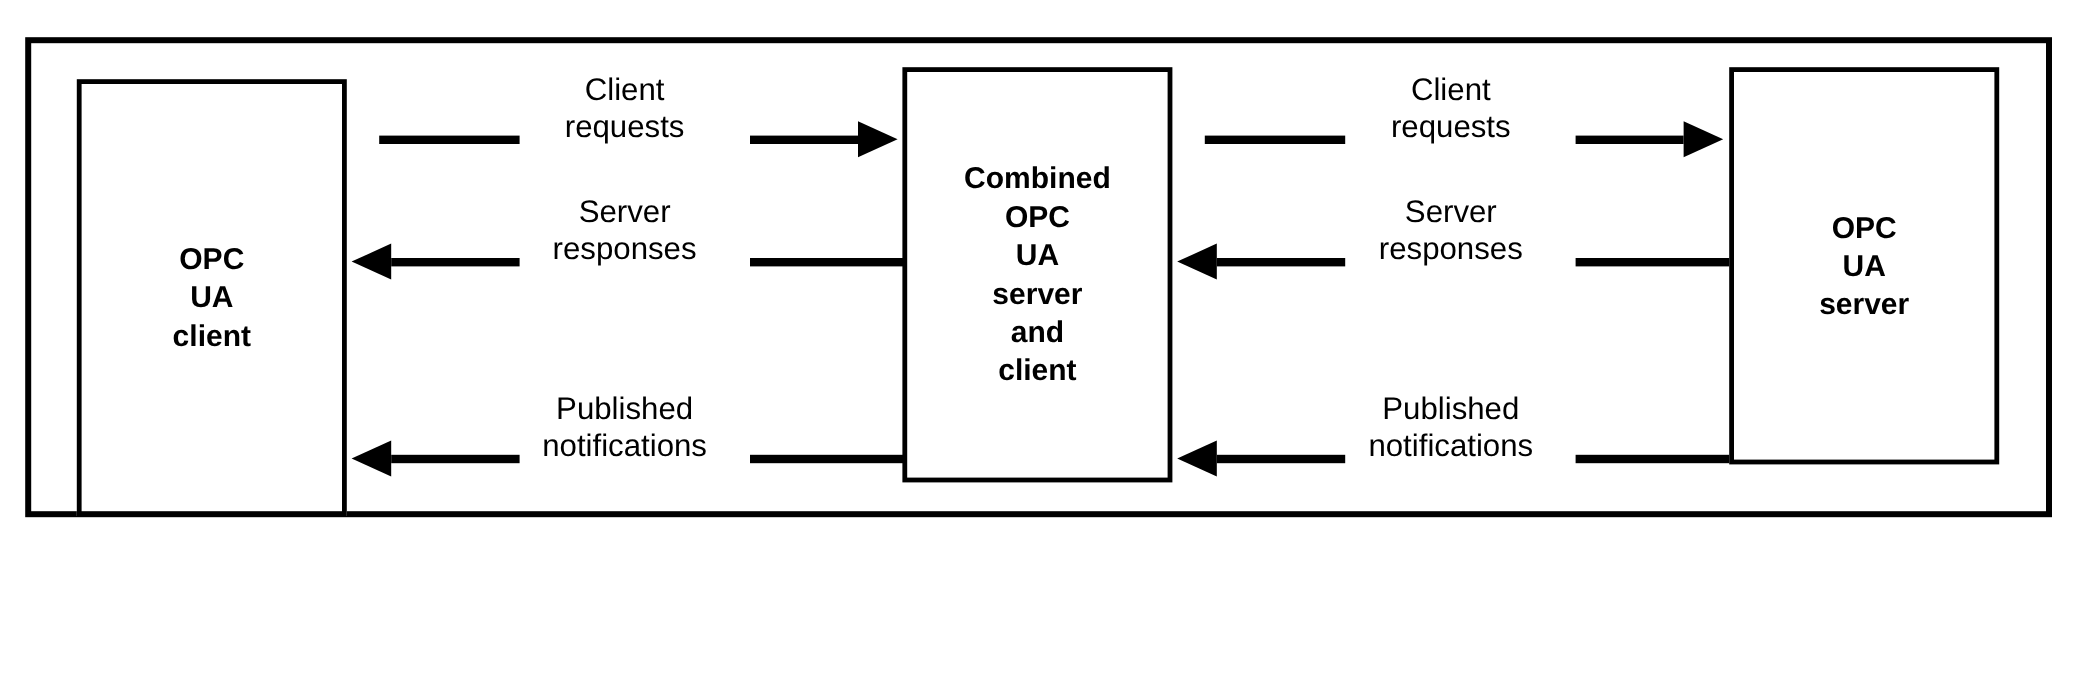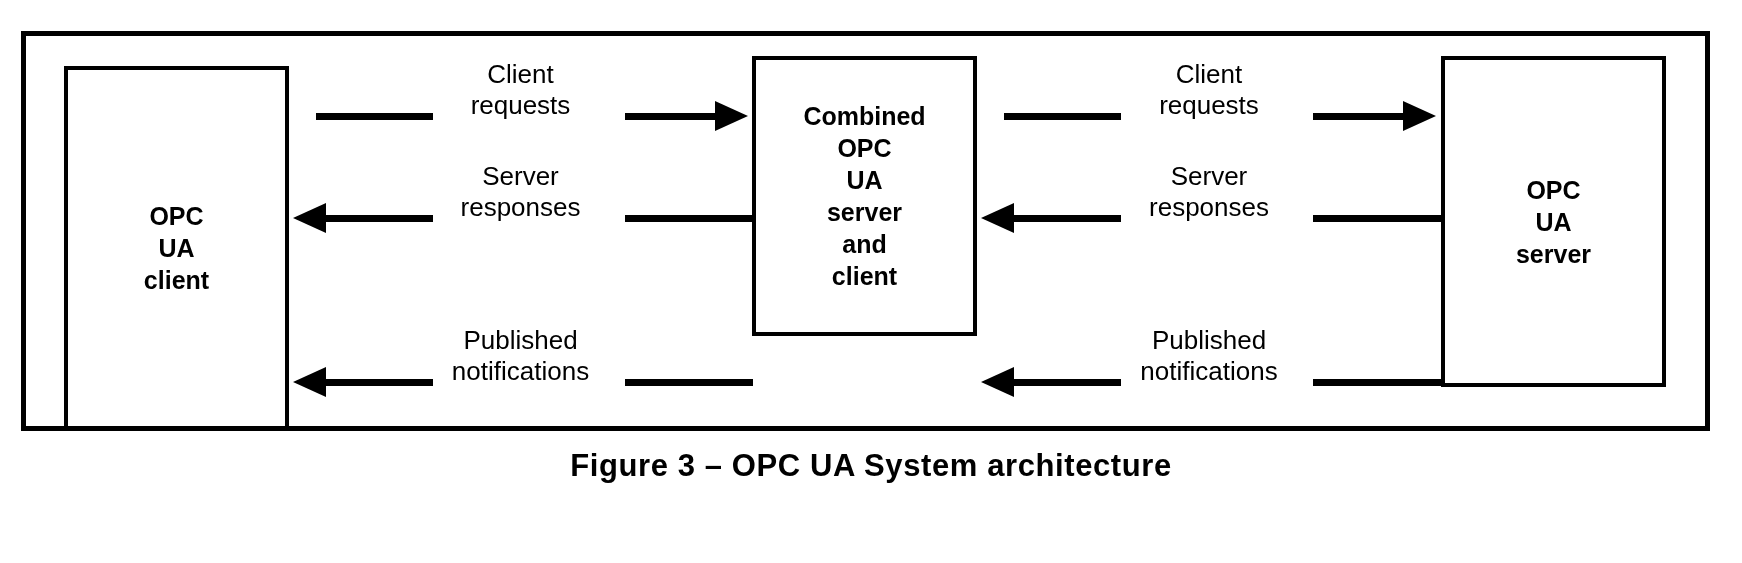--- a/index.html
+++ b/index.html
@@ -44,21 +44,21 @@
     align-items: center;
     justify-content: center;
     font-weight: bold;
     font-size: 25px;
     line-height: 1.28;
     text-align: center;
   }
   .node-box .node-line { display: block; white-space: nowrap; }
 
   #node-client  { left: 64px;  top: 66px; width: 225px; height: 364px; }
-  #node-middle  { left: 752px; top: 56px; width: 225px; height: 280px; }
+  #node-middle  { left: 752px; top: 56px; width: 225px; height: 346px; }
   #node-server  { left: 1441px; top: 56px; width: 225px; height: 331px; }
 
   
   .arrow-row {
     position: absolute;
     height: 110px;
   }
   .arrow-row .seg {
     position: absolute;
     height: 7px;
@@ -204,15 +204,14 @@
   <div class="arrow-row group-right row-c">
     <div class="seg" style="left:37px; width:107px;"></div>
     <div class="seg" style="left:336px; width:128px;"></div>
     <div class="head left head-at-left"></div>
     <div class="arrow-label">
       <span class="lbl-line">Published</span>
       <span class="lbl-line">notifications</span>
     </div>
   </div>
 
-  <div class="caption">Figure 3 – OPC UA System architecture</div>
 
 </div>
 
 </body></html>

